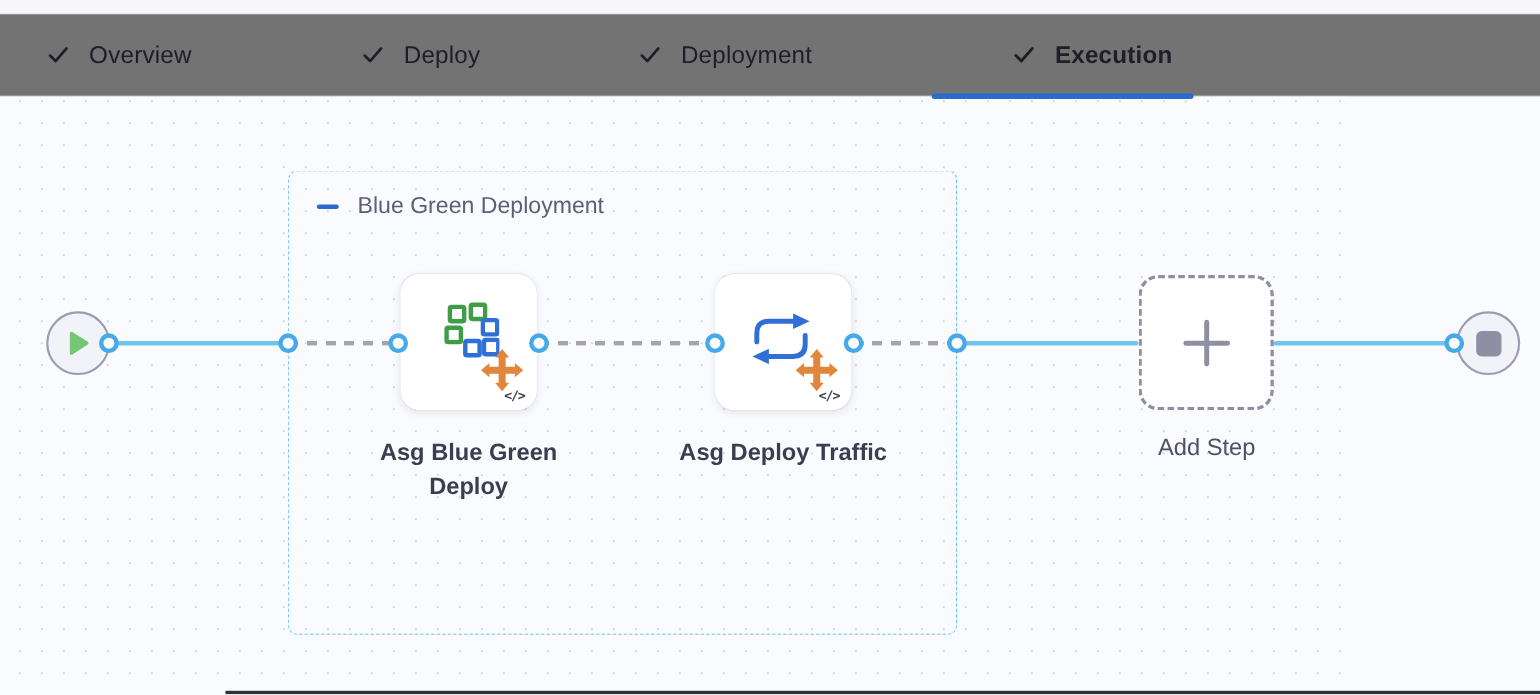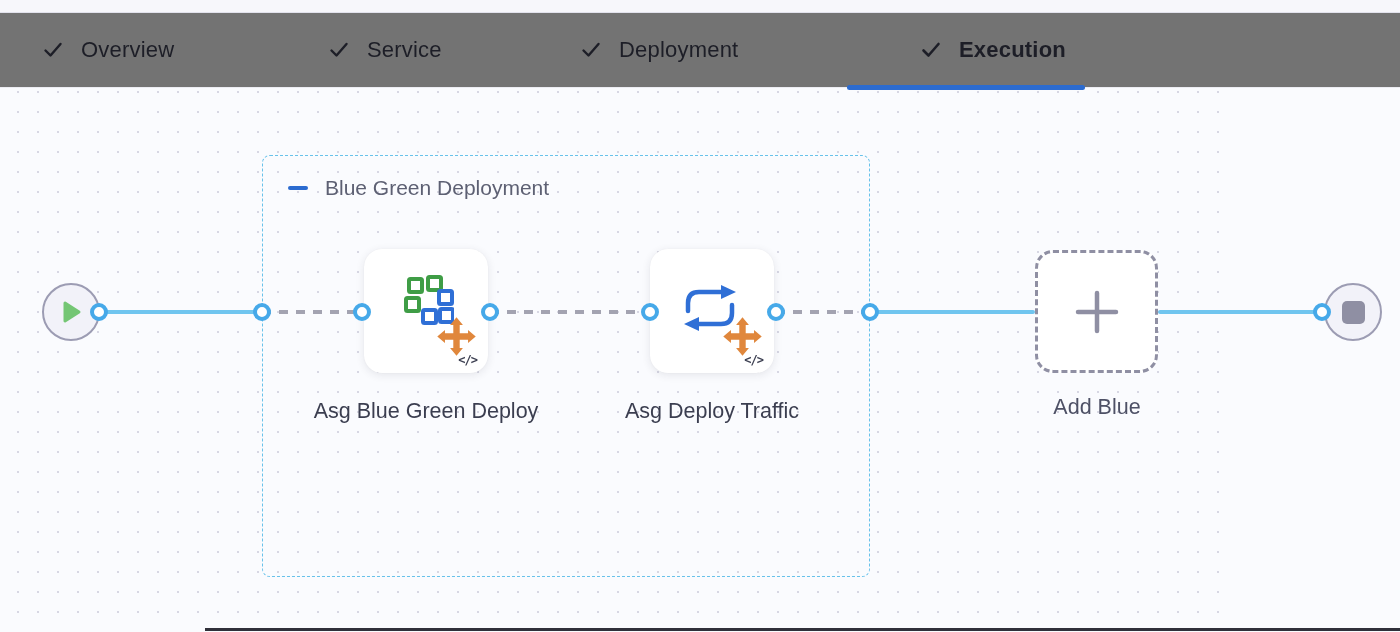--- a/index.html
+++ b/index.html
@@ -40,21 +40,21 @@
   .step-card { position:absolute; top:161px; width:124px; height:124px; background:#ffffff;
     border-radius:18px; box-shadow:0 2px 8px rgba(40,41,61,.10), 0 0 1px rgba(40,41,61,.08);
     z-index:3; cursor:pointer; }
   .step-main-icon { position:absolute; left:32px; top:24px; }
   .shift-main-icon { position:absolute; left:25px; top:30px; }
   .move-icon { position:absolute; right:11px; bottom:16px; width:41px; height:41px; }
   .code-badge { position:absolute; right:11px; bottom:6px; font-family:"DejaVu Sans Mono", monospace;
     font-size:12px; font-weight:bold; color:#3d4052; letter-spacing:-1px; }
 
   .node-label { position:absolute; top:308px; width:230px; text-align:center;
-    font-size:21.5px; line-height:31px; color:#3b3e50; z-index:3; }
+    font-size:21.5px; line-height:31px; color:#3b3e50; z-index:3;font-weight:bold; }
 
   .add-step-box { position:absolute; left:1035px; top:162px; width:123px; height:123px;
     background:#ffffff; border:3.5px dashed #8f8fa3; border-radius:18px; z-index:3;
     display:flex; align-items:center; justify-content:center; cursor:pointer; }
   .add-step-label { position:absolute; left:1007px; top:307px; width:180px; text-align:center;
     font-size:21.5px; color:#4e5166; z-index:3; }
 
   .bottom-bar { position:absolute; left:205px; bottom:0; width:1195px; height:3px; background:#30303a; z-index:6; }
 </style>
 </head>
@@ -68,21 +68,21 @@
     <svg class="check" viewBox="0 0 22 22">
         <path d="M3.5 11.5 L8.5 16.5 L18.5 5" fill="none" stroke="#1d1e27" stroke-width="2.4" stroke-linecap="round" stroke-linejoin="round"></path>
       </svg>
     <span class="tab-label">Overview</span>
   </div>
 
   <div class="tab" style="left:328px">
     <svg class="check" viewBox="0 0 22 22">
         <path d="M3.5 11.5 L8.5 16.5 L18.5 5" fill="none" stroke="#1d1e27" stroke-width="2.4" stroke-linecap="round" stroke-linejoin="round"></path>
       </svg>
-    <span class="tab-label">Service</span>
+    <span class="tab-label">Deploy</span>
   </div>
 
   <div class="tab" style="left:580px">
     <svg class="check" viewBox="0 0 22 22">
         <path d="M3.5 11.5 L8.5 16.5 L18.5 5" fill="none" stroke="#1d1e27" stroke-width="2.4" stroke-linecap="round" stroke-linejoin="round"></path>
       </svg>
     <span class="tab-label">Deployment</span>
   </div>
 
   <div class="tab active" style="left:920px">
@@ -147,21 +147,21 @@
     </svg>
     <span class="code-badge">&lt;/&gt;</span>
   </div>
   <div class="node-label" style="left:597px;">Asg Deploy Traffic</div>
 
   <div class="add-step-box">
     <svg width="48" height="48" viewBox="0 0 48 48">
       <path d="M24 5 V43 M5 24 H43" stroke="#8f8fa3" stroke-width="4.5" stroke-linecap="round" fill="none"></path>
     </svg>
   </div>
-  <div class="add-step-label">Add Blue</div>
+  <div class="add-step-label">Add Step</div>
 
   <div class="terminal-node" style="left:1324px;">
     <div class="stop-square"></div>
   </div>
 
   <div class="ring" style="left:90px;"></div>
   <div class="ring" style="left:253px;"></div>
   <div class="ring" style="left:353px;"></div>
   <div class="ring" style="left:481px;"></div>
   <div class="ring" style="left:641px;"></div>

